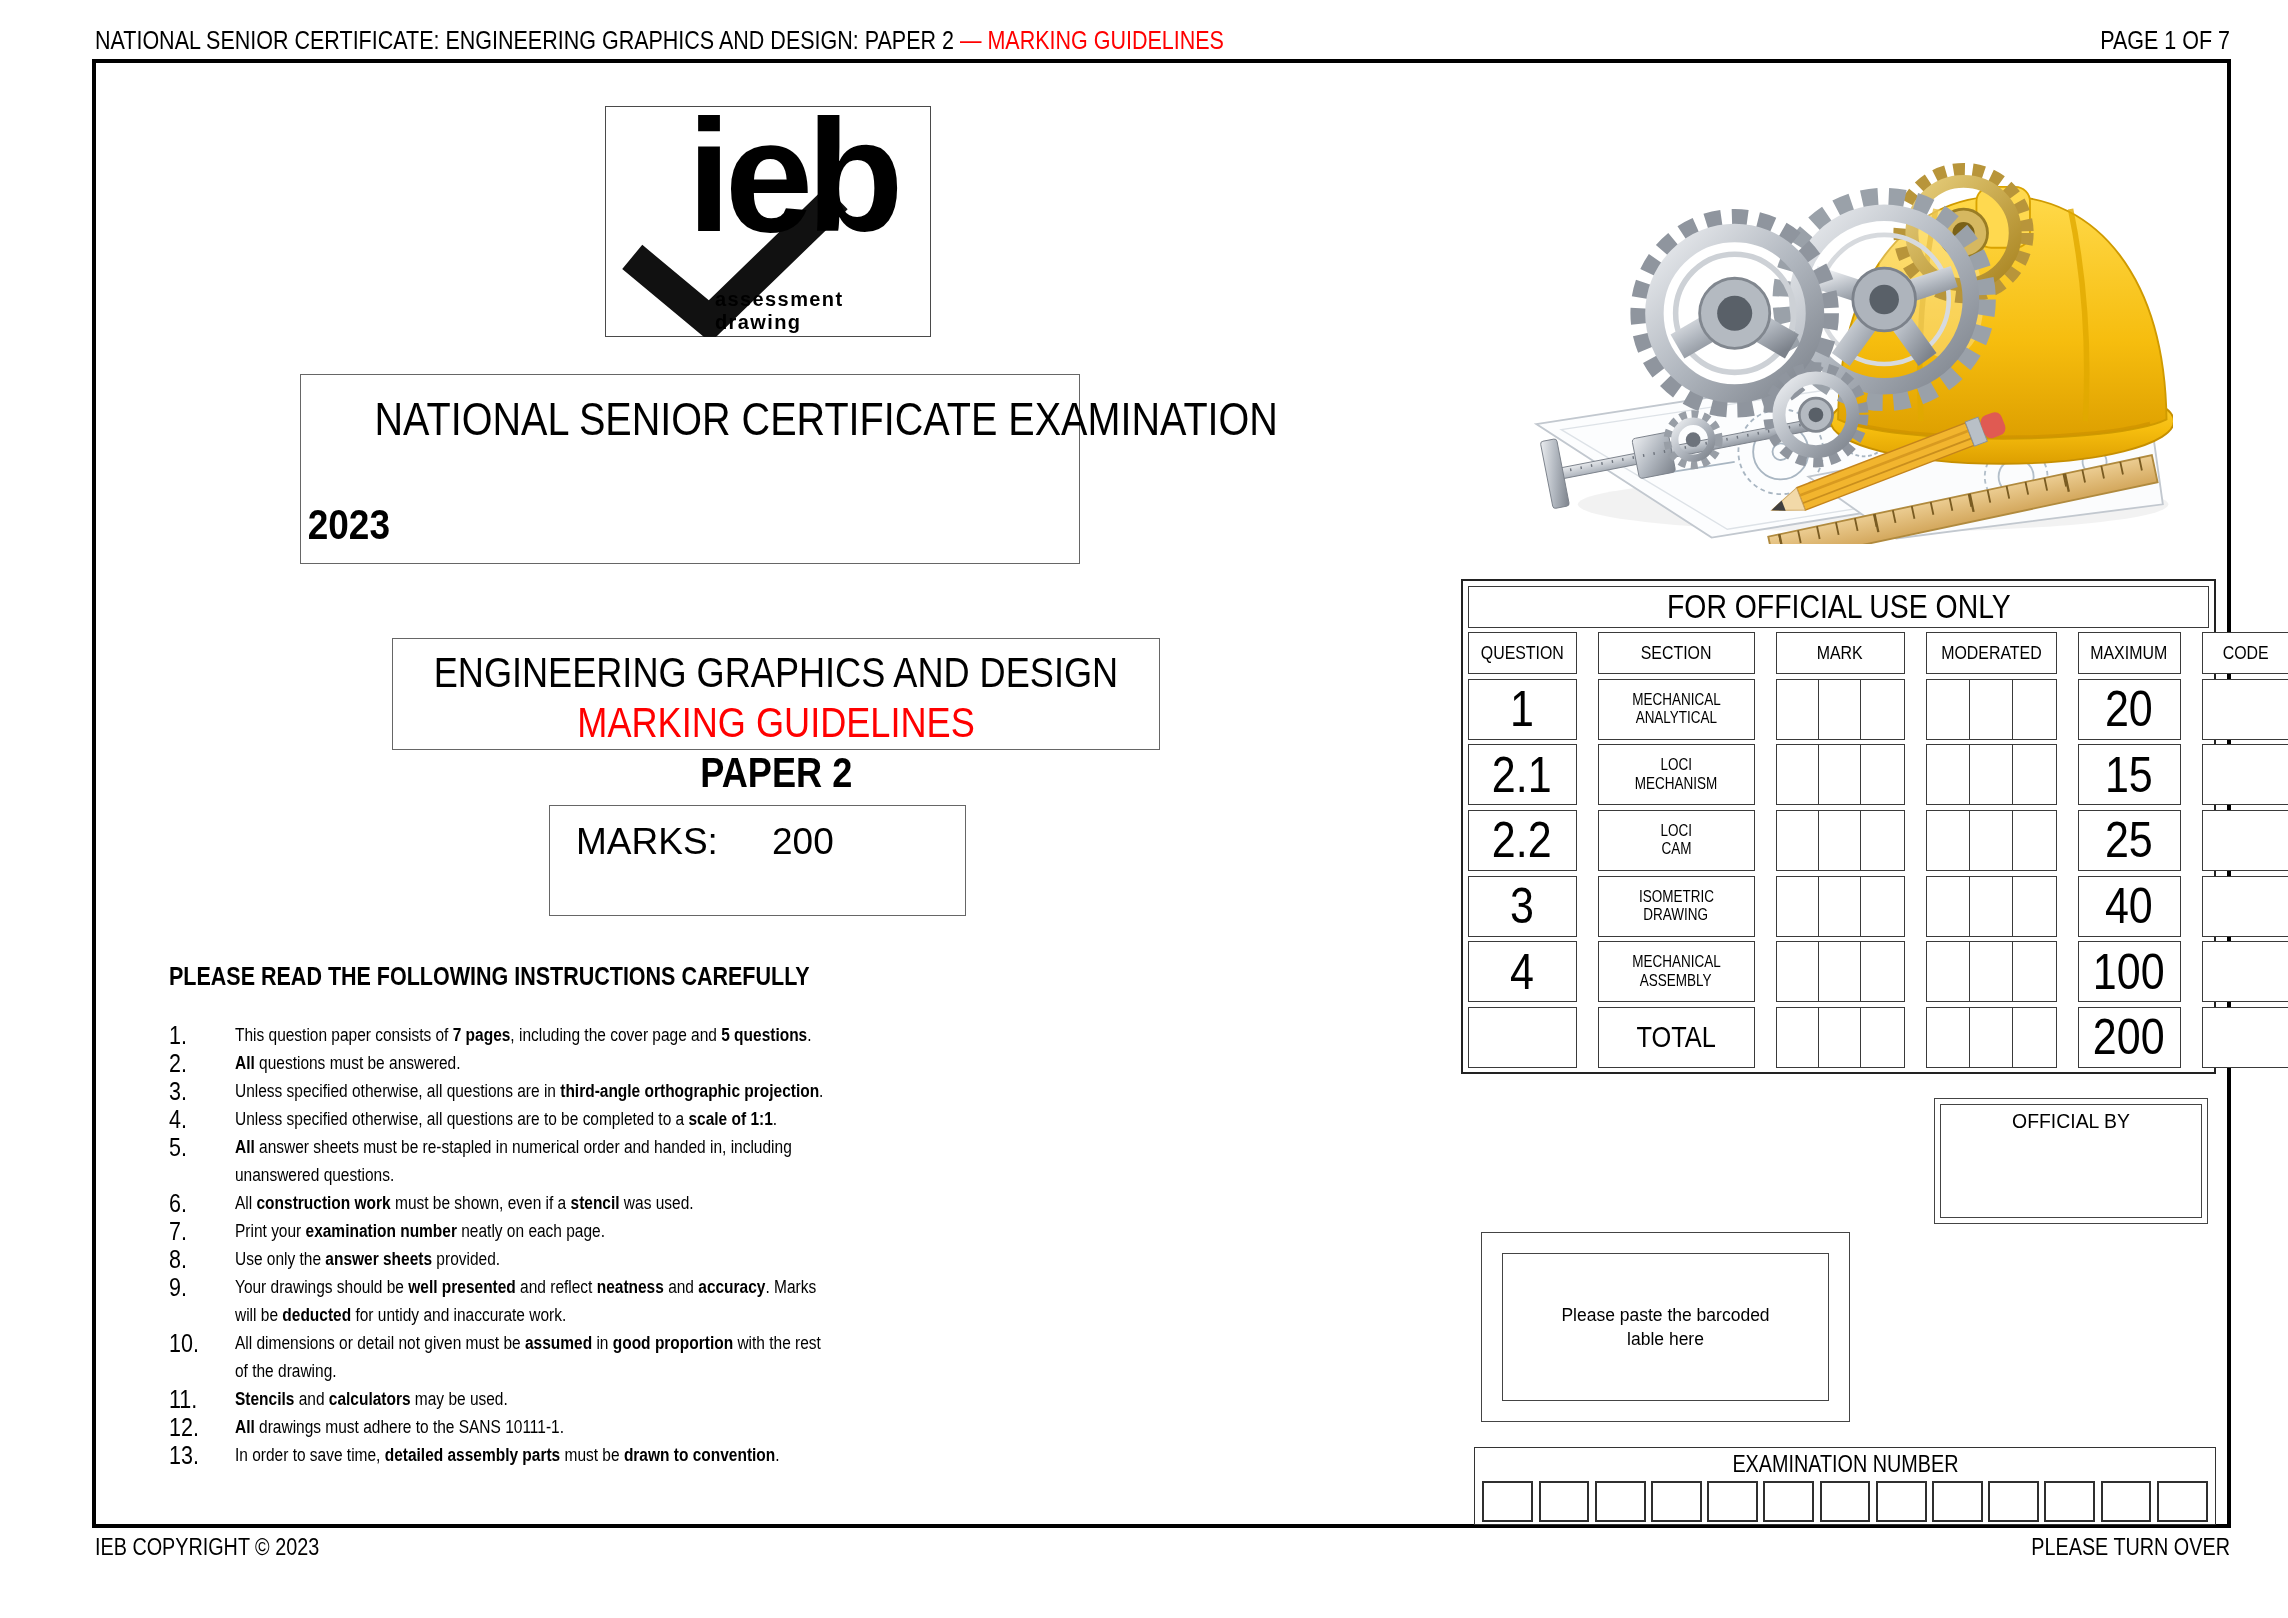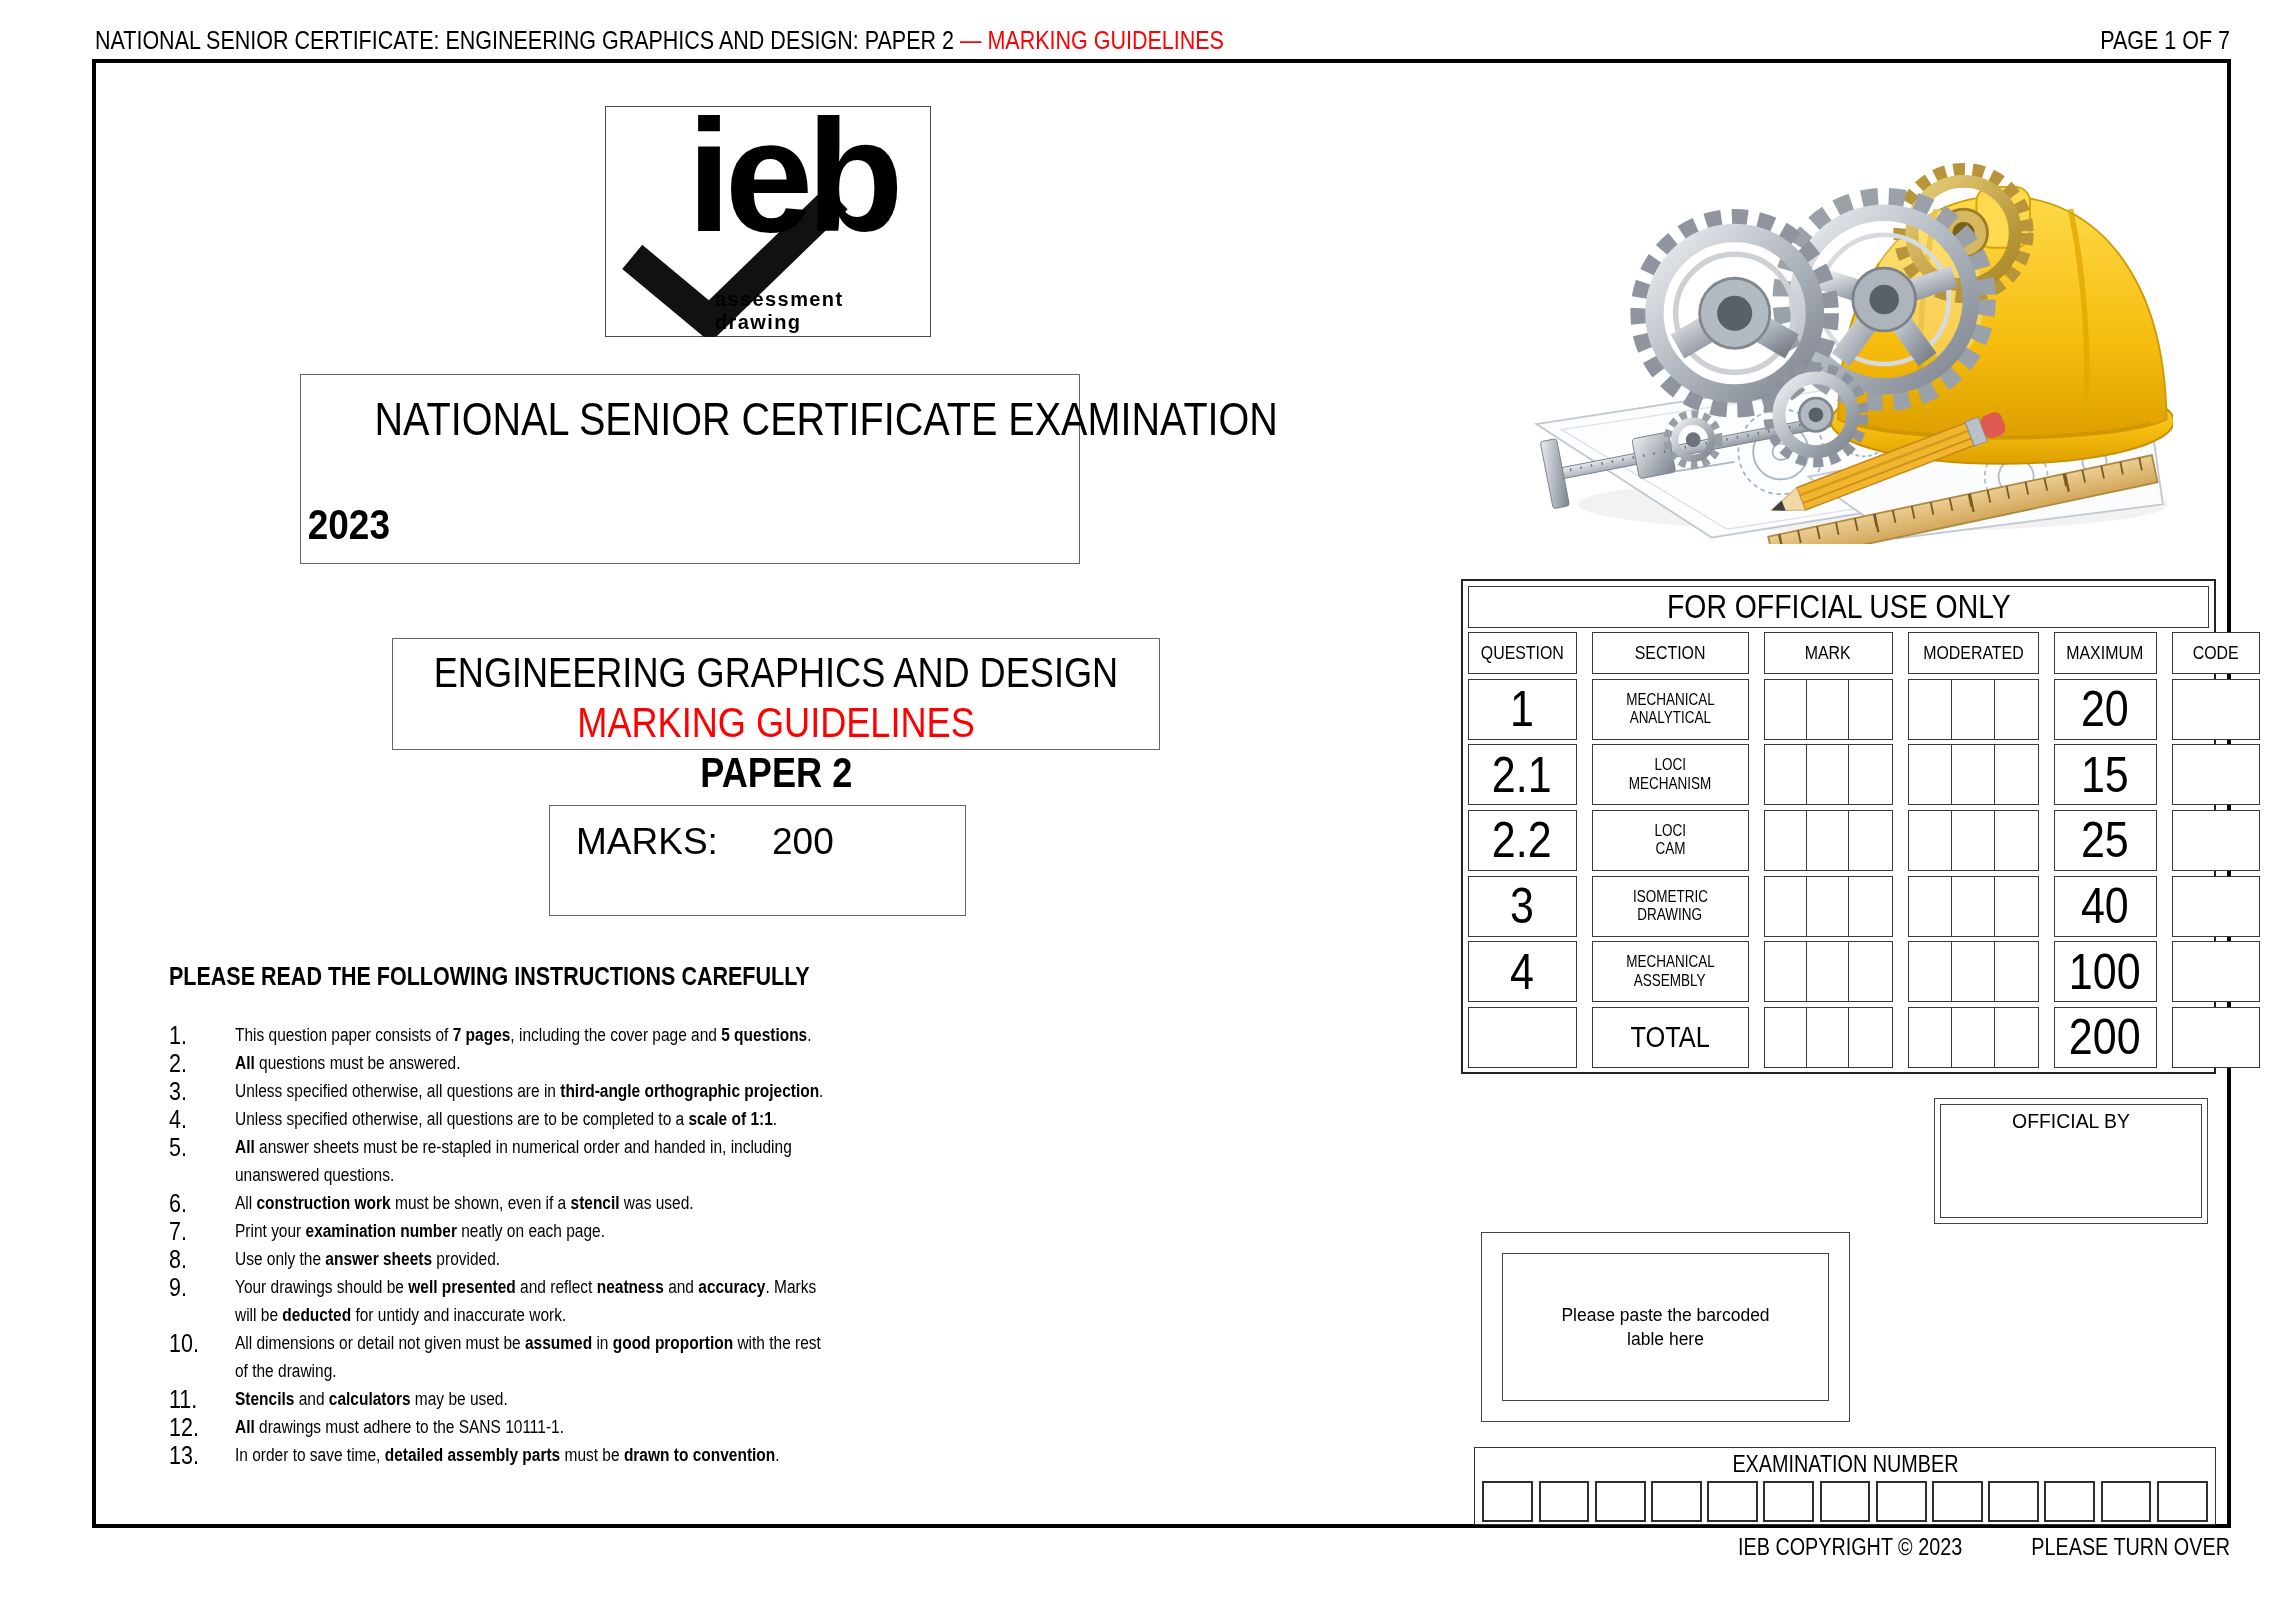--- a/index.html
+++ b/index.html
@@ -12,21 +12,21 @@
   .cond-r { display:inline-block; transform:scaleX(.86); transform-origin:100% 50%; white-space:nowrap; }
   .b { font-weight:bold; }
 
   
   .top-header { position:absolute; left:95px; right:59px; top:26px; display:flex;
                 justify-content:space-between; font-size:25px; line-height:28px; }
   .red { color:#ff0000; }
   .page-frame { position:absolute; left:92px; top:59px; width:2139px; height:1469px;
                 border:4.6px solid #000; }
   .footer { position:absolute; left:95px; right:59px; top:1534px; display:flex;
-            justify-content:flex-end; font-size:23px; }
+            justify-content:space-between; font-size:23px; }
 
   
   .logo-box { position:absolute; left:605px; top:106px; width:326px; height:231px;
               border:1.8px solid #4a4a4a; background:#fff; }
   .logo-text { position:absolute; left:81px; top:-26px; font-size:159px; font-weight:bold;
                letter-spacing:-6.5px; line-height:1.2; }
   .logo-check { position:absolute; left:13px; top:78px; }
   .logo-tagline { position:absolute; left:109px; top:181px; font-size:20px; font-weight:bold;
                   letter-spacing:1.4px; }
 
@@ -52,21 +52,21 @@
   .ins-item { display:flex; }
   .ins-num  { width:66px; flex:none; font-size:25px; line-height:28px; }
   .ins-text { font-size:18px; line-height:28px; }
 
   
   .hero { position:absolute; left:1504px; top:78px; width:669px; height:466px; }
 
   
   .official-table { position:absolute; left:1461px; top:579px; width:755px; border:2.8px solid #222;
                     padding:4.6px; display:flex; flex-direction:column; gap:4.6px; background:#fff; }
-  .o-row { display:grid; grid-template-columns:109px 157px 129px 131px 103px 88px; gap:15px; }
+  .o-row { display:grid; grid-template-columns:109px 157px 129px 131px 103px 88px; gap:21px; }
   .o-cell { border:1.8px solid #3a3a3a; display:flex; flex-direction:column;
             align-items:center; justify-content:center; background:#fff; }
   .o-title { border:1.8px solid #3a3a3a; height:42px; display:flex; align-items:center;
              justify-content:center; font-size:33px; }
   .o-hrow .o-cell { height:42px; font-size:18.5px; }
   .o-drow .o-cell { height:61px; }
   .o-qcell span, .o-mcell span { font-size:50px; }
   .o-scell { font-size:15.7px; line-height:18.5px; }
   .o-scell.o-total { font-size:29.5px; }
   .o-split { display:grid; grid-template-columns:1fr 1fr 1fr; align-items:stretch; }

